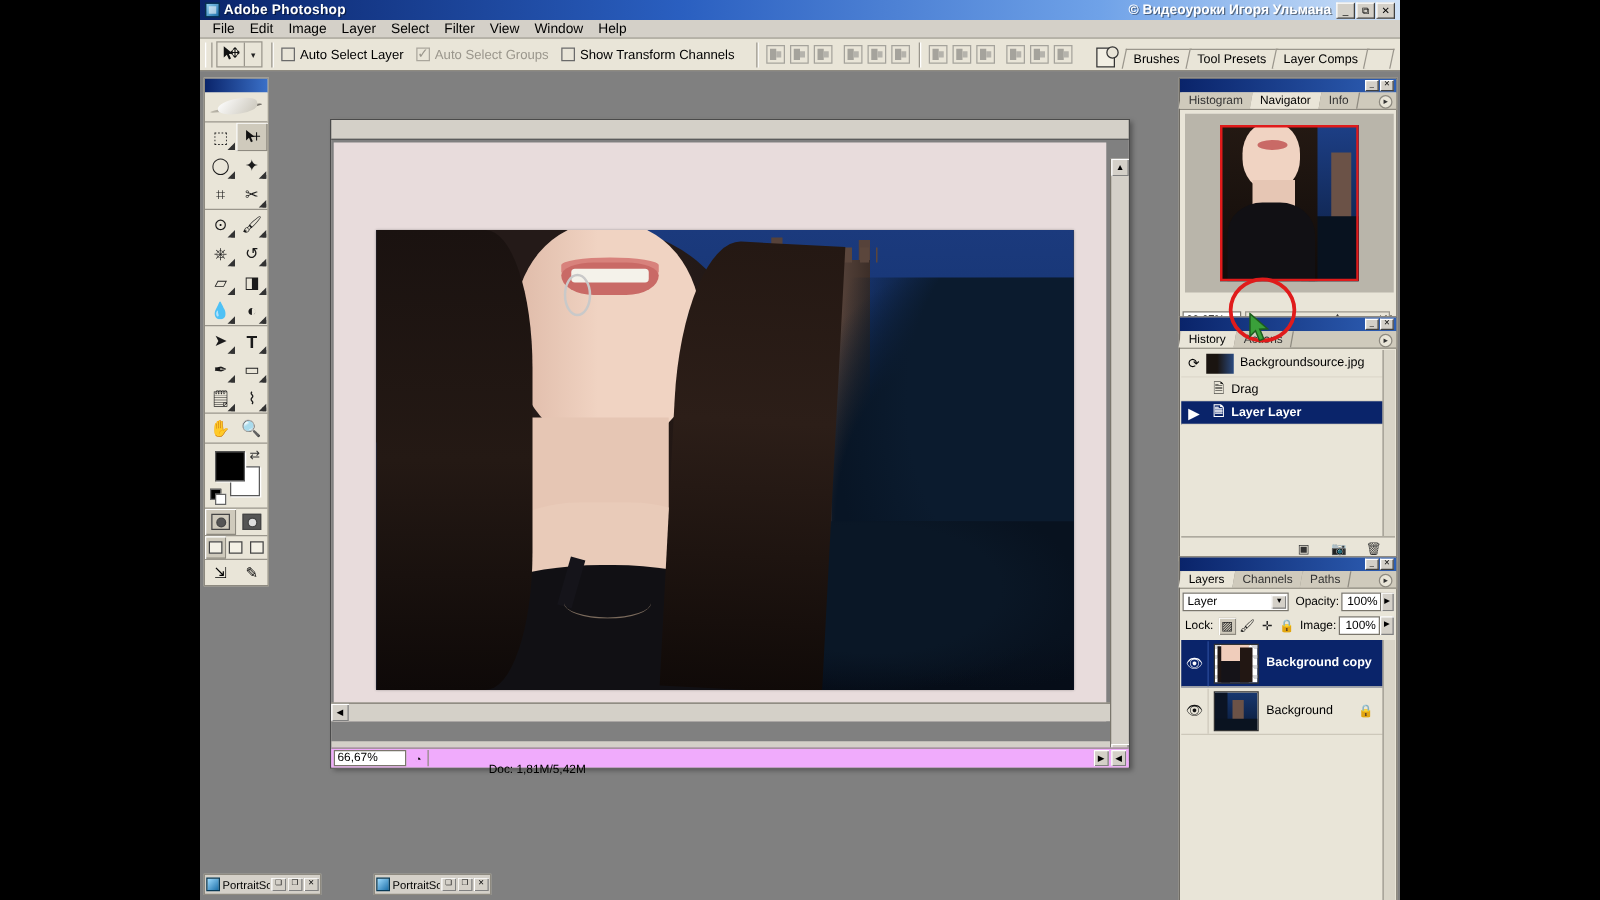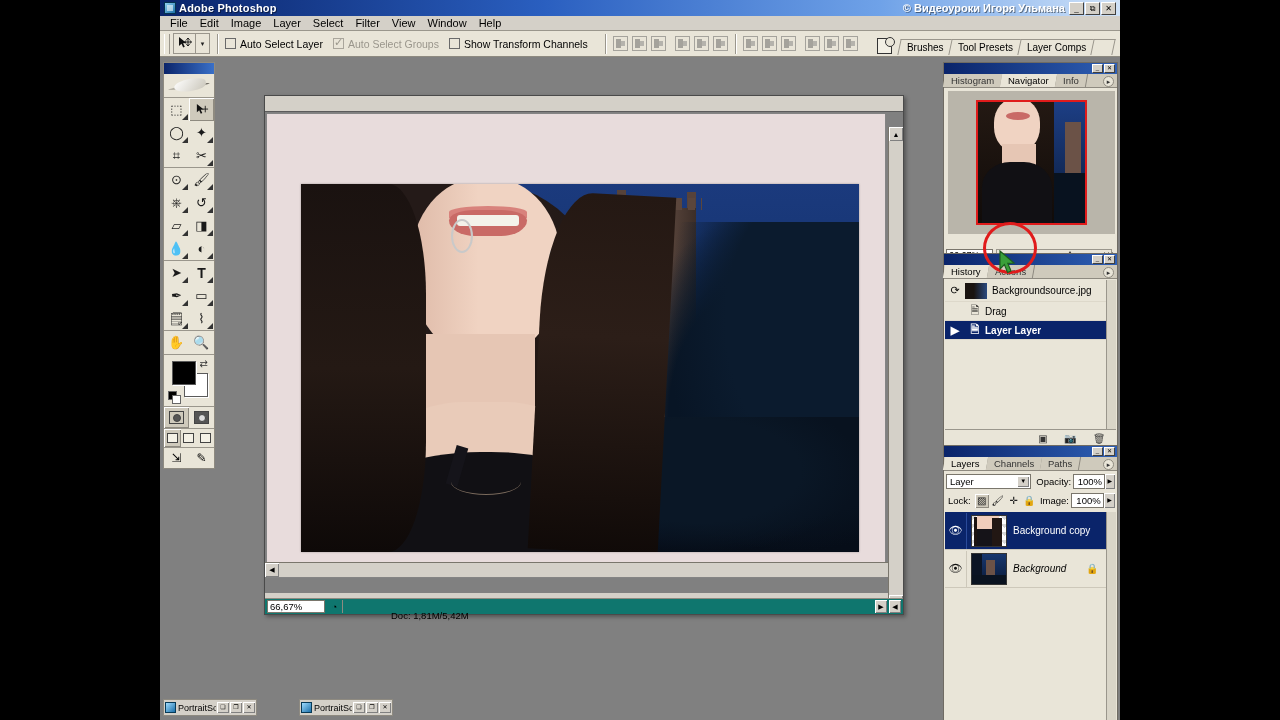--- a/index.html
+++ b/index.html
@@ -183,21 +183,21 @@
     border-radius:36% 0 0 0; transform:rotate(3deg);}
   .necklace{position:absolute;left:150px;top:285px;width:70px;height:26px;border-bottom:1px solid #7a6a5c;border-radius:50%;}
 
   
   .dsb-v { position:absolute; right:0; top:15px; width:15px; height:482px; background:#d4d0c8;
     border-left:1px solid #7a766c; }
   .dsb-h { position:absolute; left:0; bottom:16px; height:15px; width:623px; background:#d4d0c8;
     border-top:1px solid #7a766c; }
   .sb-arrow { width:14px; height:14px; background:#d4d0c8; box-shadow:inset 1px 1px 0 #fff, inset -1px -1px 0 #808080;
     font-size:7px; display:flex; align-items:center; justify-content:center; color:#000; }
-  #docstatus { position:absolute; left:0; bottom:0; height:16px; width:638px; background:#0f766e;
+  #docstatus { position:absolute; left:0; bottom:0; height:16px; width:638px; background:#f0abfc;
     display:flex; align-items:center; border-top:1px solid #8e8a80; font-size:9.5px; color:#000; }
   #zoombox { width:58px; height:13px; background:#fff; border:1px solid #7a766c; margin-left:2px;
     font-size:9.5px; line-height:12px; padding-left:2px; }
   #statico { width:16px; height:13px; border-right:1px solid #8e8a80; display:flex; align-items:center;
     justify-content:center; font-size:9px; margin:0 2px;}
   #docinfo { flex:1; padding-left:46px; font-size:9.5px;margin-top:18px; }
   .st-arrow { width:12px; height:13px; background:#d4d0c8; box-shadow:inset 1px 1px 0 #fff, inset -1px -1px 0 #808080;
     font-size:7px; display:flex; align-items:center; justify-content:center; margin-right:2px;}
 
   
@@ -274,21 +274,21 @@
     color:#222; margin-right:2px; }
   .lockicon.on { background:#cfcabc; box-shadow:inset 1px 1px 0 #fff, inset -1px -1px 0 #8e8a80; }
   #laylist { position:absolute; left:1px; top:66px; right:10px; bottom:19px; background:#e9e5d8; }
   .lrow { height:38px; display:flex; align-items:center; border-bottom:1px solid #cdc8ba; }
   .lrow.sel { background:#0a246a; }
   .lrow .eye { width:22px; height:36px; display:flex; align-items:center; justify-content:center;
     font-size:11px; color:#111; border-right:1px solid #cdc8ba; }
   .lrow.sel .eye { color:#fff; border-right-color:#2a4a9a; }
   .lrow .lth { width:36px; height:32px; border:1px solid #333; margin:0 6px 0 4px; overflow:hidden; position:relative; }
   .lrow .lname { font-size:10px; color:#000; }
-  .lrow.sel .lname { color:#fff; font-weight:normal; }
+  .lrow.sel .lname { color:#fff; font-weight:bold; }
   .lrow .lock2 { margin-left:auto; margin-right:8px; font-size:10px; color:#333; }
   #laysb { position:absolute; right:1px; top:66px; width:10px; bottom:19px; background:#d9d5c8;
     border-left:1px solid #9a968c; }
 
   
   .th-portrait { position:absolute; inset:0;
     background:
       linear-gradient(135deg,#d8d8d8 25%,transparent 25%) 0 0/8px 8px,
       linear-gradient(225deg,#d8d8d8 25%,transparent 25%) 0 0/8px 8px,
       #fff; }
@@ -665,21 +665,21 @@
           </div>
           <div class="lrow">
             <div class="eye">👁</div>
             <div class="lth">
               <div class="th-build">
                 <div class="l"></div>
                   <div class="t"></div>
                   <div class="g"></div>
               </div>
             </div>
-            <div class="lname" style="font-style:italic">Background</div>
+            <div class="lname" style="">Background</div>
             <div class="lock2">🔒</div>
           </div>
         </div>
         <div id="laysb"></div>
 
       </div>
 
       <div id="taskbar">
         <div class="mindoc" style="left:3px">
           <div class="mi"></div>

